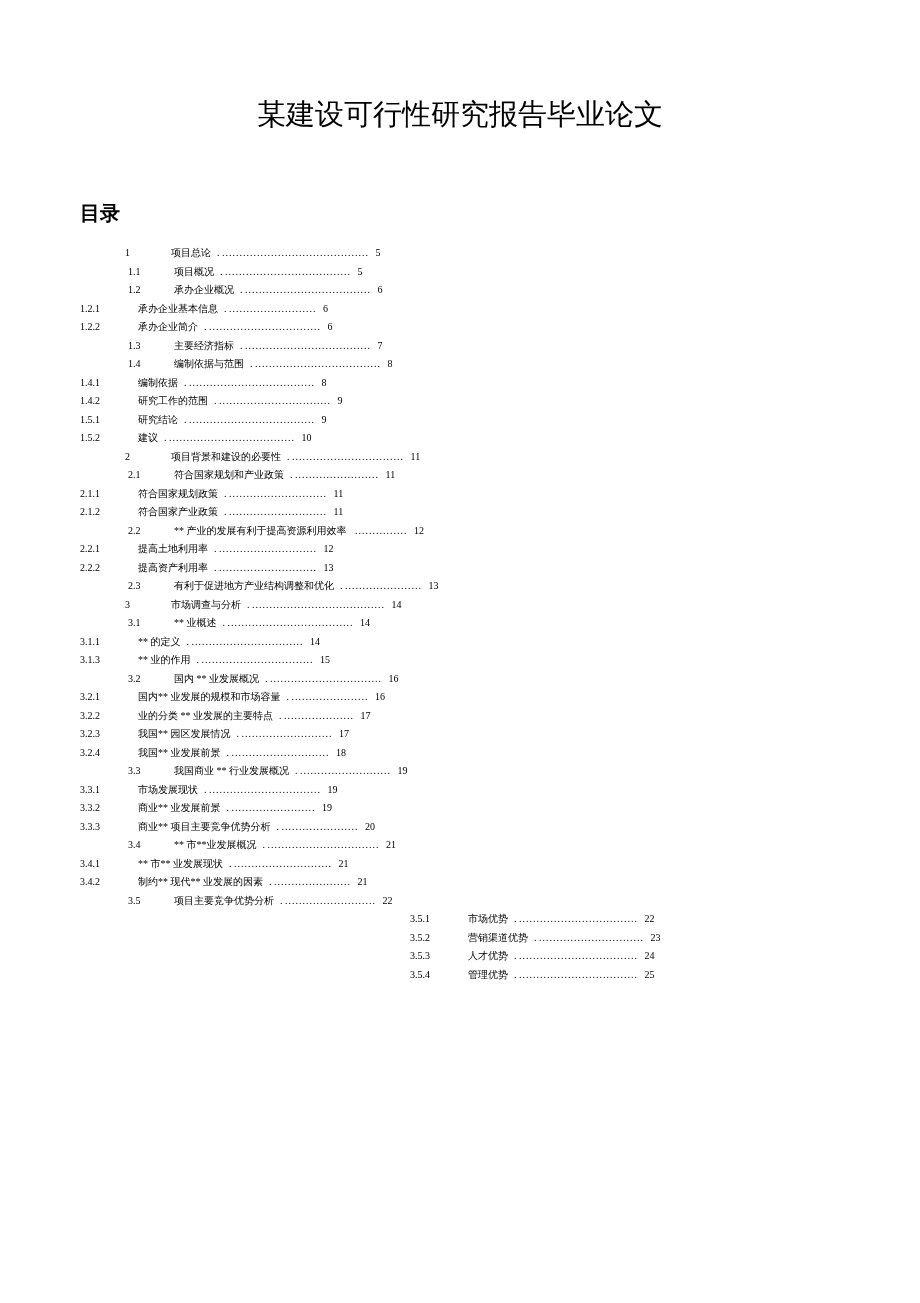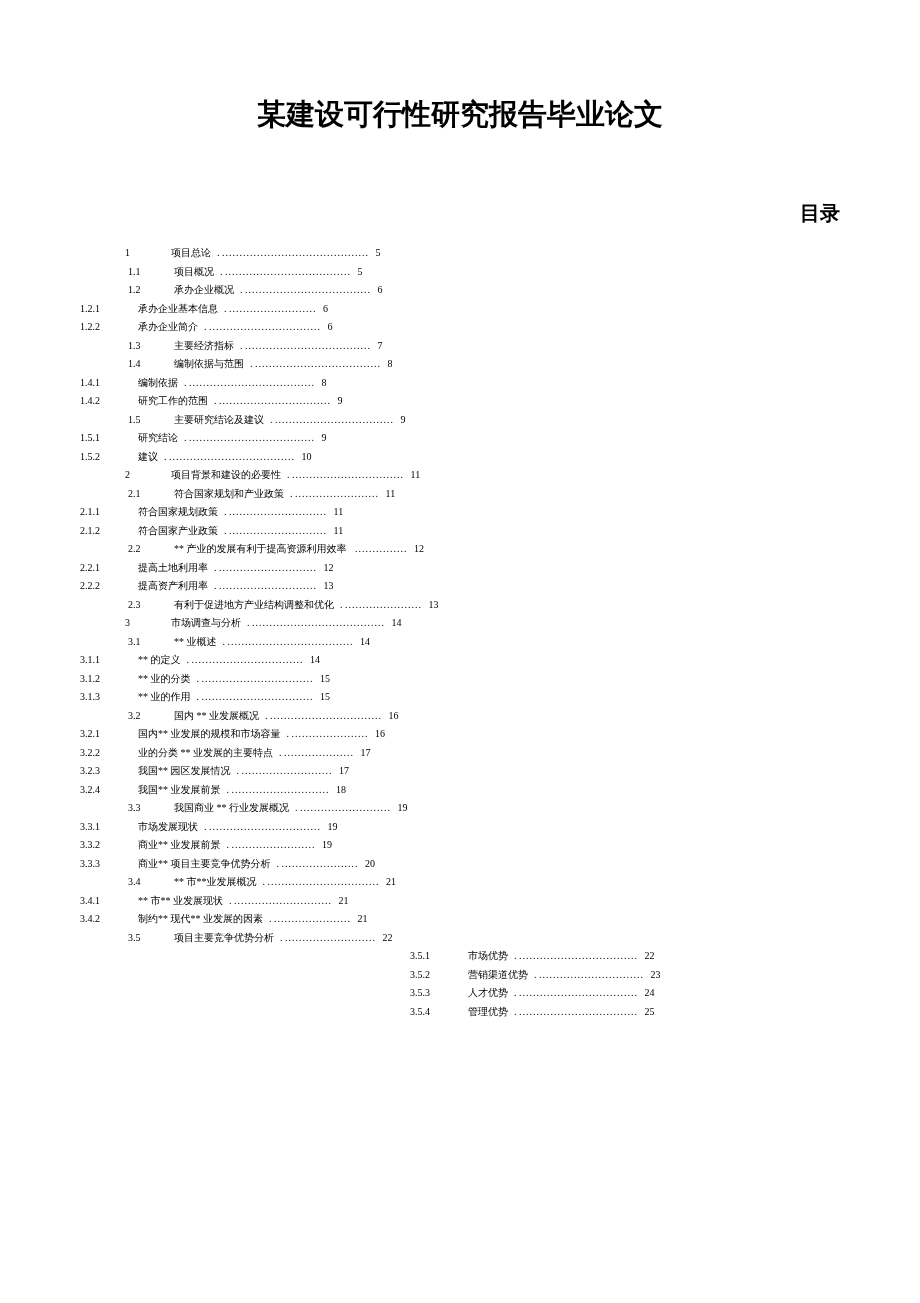--- a/index.html
+++ b/index.html
@@ -13,25 +13,25 @@
   .page {
     width: 920px;
     min-height: 1303px;
     box-sizing: border-box;
     padding: 95px 80px 60px 80px;
   }
   .title {
     text-align: center;
     font-family: "SimHei", "Heiti SC", sans-serif;
     font-size: 29px;
-    font-weight: 700;
+    font-weight: 400;
     margin-bottom: 65px;
   }
   .toc-heading {
-    text-align: right;
+    text-align: left;
     font-family: "SimSun", "Songti SC", serif;
     font-size: 20px;
     font-weight: 600;
     margin-bottom: 18px;
   }
   .toc {
     line-height: 1.65;
     font-size: 10px;
   }
   .toc-line {
@@ -59,35 +59,33 @@
   <div class="toc" id="toc-container">
       <div class="toc-line indent-0"><span class="toc-num">1</span><span class="gap"></span><span class="toc-text">项目总论</span><span>. </span><span class="dots">..........................................</span><span class="page-num"> 5</span></div>
       <div class="toc-line indent-1"><span class="toc-num">1.1</span><span class="gap"></span><span class="toc-text">项目概况</span><span>. </span><span class="dots">....................................</span><span class="page-num"> 5</span></div>
       <div class="toc-line indent-1"><span class="toc-num">1.2</span><span class="gap"></span><span class="toc-text">承办企业概况</span><span>. </span><span class="dots">....................................</span><span class="page-num"> 6</span></div>
       <div class="toc-line indent-2"><span class="toc-num-sub">1.2.1</span><span class="gap"></span><span class="toc-text">承办企业基本信息</span><span>. </span><span class="dots">.........................</span><span class="page-num"> 6</span></div>
       <div class="toc-line indent-2"><span class="toc-num-sub">1.2.2</span><span class="gap"></span><span class="toc-text">承办企业简介</span><span>. </span><span class="dots">................................</span><span class="page-num"> 6</span></div>
       <div class="toc-line indent-1"><span class="toc-num">1.3</span><span class="gap"></span><span class="toc-text">主要经济指标</span><span>. </span><span class="dots">....................................</span><span class="page-num"> 7</span></div>
       <div class="toc-line indent-1"><span class="toc-num">1.4</span><span class="gap"></span><span class="toc-text">编制依据与范围</span><span>. </span><span class="dots">....................................</span><span class="page-num"> 8</span></div>
       <div class="toc-line indent-2"><span class="toc-num-sub">1.4.1</span><span class="gap"></span><span class="toc-text">编制依据</span><span>. </span><span class="dots">....................................</span><span class="page-num"> 8</span></div>
       <div class="toc-line indent-2"><span class="toc-num-sub">1.4.2</span><span class="gap"></span><span class="toc-text">研究工作的范围</span><span>. </span><span class="dots">................................</span><span class="page-num"> 9</span></div>
-      <div class="toc-line indent-1"><span class="toc-num">1.5</span><span class="gap"></span><span class="toc-text">主要研究结论及建议</span><span>. </span><span class="dots">..................................</span><span class="page-num"> 9</span></div>
       <div class="toc-line indent-2"><span class="toc-num-sub">1.5.1</span><span class="gap"></span><span class="toc-text">研究结论</span><span>. </span><span class="dots">....................................</span><span class="page-num"> 9</span></div>
       <div class="toc-line indent-2"><span class="toc-num-sub">1.5.2</span><span class="gap"></span><span class="toc-text">建议</span><span>. </span><span class="dots">....................................</span><span class="page-num"> 10</span></div>
       <div class="toc-line indent-0"><span class="toc-num">2</span><span class="gap"></span><span class="toc-text">项目背景和建设的必要性</span><span>. </span><span class="dots">................................</span><span class="page-num"> 11</span></div>
       <div class="toc-line indent-1"><span class="toc-num">2.1</span><span class="gap"></span><span class="toc-text">符合国家规划和产业政策</span><span>. </span><span class="dots">........................</span><span class="page-num"> 11</span></div>
       <div class="toc-line indent-2"><span class="toc-num-sub">2.1.1</span><span class="gap"></span><span class="toc-text">符合国家规划政策</span><span>. </span><span class="dots">............................</span><span class="page-num"> 11</span></div>
       <div class="toc-line indent-2"><span class="toc-num-sub">2.1.2</span><span class="gap"></span><span class="toc-text">符合国家产业政策</span><span>. </span><span class="dots">............................</span><span class="page-num"> 11</span></div>
       <div class="toc-line indent-1"><span class="toc-num">2.2</span><span class="gap"></span><span class="toc-text">** 产业的发展有利于提高资源利用效率</span><span>  </span><span class="dots">...............</span><span class="page-num"> 12</span></div>
       <div class="toc-line indent-2"><span class="toc-num-sub">2.2.1</span><span class="gap"></span><span class="toc-text">提高土地利用率</span><span>. </span><span class="dots">............................</span><span class="page-num"> 12</span></div>
       <div class="toc-line indent-2"><span class="toc-num-sub">2.2.2</span><span class="gap"></span><span class="toc-text">提高资产利用率</span><span>. </span><span class="dots">............................</span><span class="page-num"> 13</span></div>
       <div class="toc-line indent-1"><span class="toc-num">2.3</span><span class="gap"></span><span class="toc-text">有利于促进地方产业结构调整和优化</span><span>. </span><span class="dots">......................</span><span class="page-num"> 13</span></div>
       <div class="toc-line indent-0"><span class="toc-num">3</span><span class="gap"></span><span class="toc-text">市场调查与分析</span><span>. </span><span class="dots">......................................</span><span class="page-num"> 14</span></div>
       <div class="toc-line indent-1"><span class="toc-num">3.1</span><span class="gap"></span><span class="toc-text">** 业概述</span><span>. </span><span class="dots">....................................</span><span class="page-num"> 14</span></div>
       <div class="toc-line indent-2"><span class="toc-num-sub">3.1.1</span><span class="gap"></span><span class="toc-text">** 的定义</span><span>. </span><span class="dots">................................</span><span class="page-num"> 14</span></div>
-      <div class="toc-line indent-2"><span class="toc-num-sub">3.1.2</span><span class="gap"></span><span class="toc-text">** 业的分类</span><span>. </span><span class="dots">................................</span><span class="page-num"> 15</span></div>
       <div class="toc-line indent-2"><span class="toc-num-sub">3.1.3</span><span class="gap"></span><span class="toc-text">** 业的作用</span><span>. </span><span class="dots">................................</span><span class="page-num"> 15</span></div>
       <div class="toc-line indent-1"><span class="toc-num">3.2</span><span class="gap"></span><span class="toc-text">国内  ** 业发展概况</span><span>. </span><span class="dots">................................</span><span class="page-num"> 16</span></div>
       <div class="toc-line indent-2"><span class="toc-num-sub">3.2.1</span><span class="gap"></span><span class="toc-text">国内** 业发展的规模和市场容量</span><span>. </span><span class="dots">......................</span><span class="page-num"> 16</span></div>
       <div class="toc-line indent-2"><span class="toc-num-sub">3.2.2</span><span class="gap"></span><span class="toc-text">业的分类  ** 业发展的主要特点</span><span>. </span><span class="dots">....................</span><span class="page-num"> 17</span></div>
       <div class="toc-line indent-2"><span class="toc-num-sub">3.2.3</span><span class="gap"></span><span class="toc-text">我国** 园区发展情况</span><span>. </span><span class="dots">..........................</span><span class="page-num"> 17</span></div>
       <div class="toc-line indent-2"><span class="toc-num-sub">3.2.4</span><span class="gap"></span><span class="toc-text">我国** 业发展前景</span><span>. </span><span class="dots">............................</span><span class="page-num"> 18</span></div>
       <div class="toc-line indent-1"><span class="toc-num">3.3</span><span class="gap"></span><span class="toc-text">我国商业  ** 行业发展概况</span><span>. </span><span class="dots">..........................</span><span class="page-num"> 19</span></div>
       <div class="toc-line indent-2"><span class="toc-num-sub">3.3.1</span><span class="gap"></span><span class="toc-text">市场发展现状</span><span>. </span><span class="dots">................................</span><span class="page-num"> 19</span></div>
       <div class="toc-line indent-2"><span class="toc-num-sub">3.3.2</span><span class="gap"></span><span class="toc-text">商业** 业发展前景</span><span>. </span><span class="dots">........................</span><span class="page-num"> 19</span></div>
       <div class="toc-line indent-2"><span class="toc-num-sub">3.3.3</span><span class="gap"></span><span class="toc-text">商业** 项目主要竞争优势分析</span><span>. </span><span class="dots">......................</span><span class="page-num"> 20</span></div>

